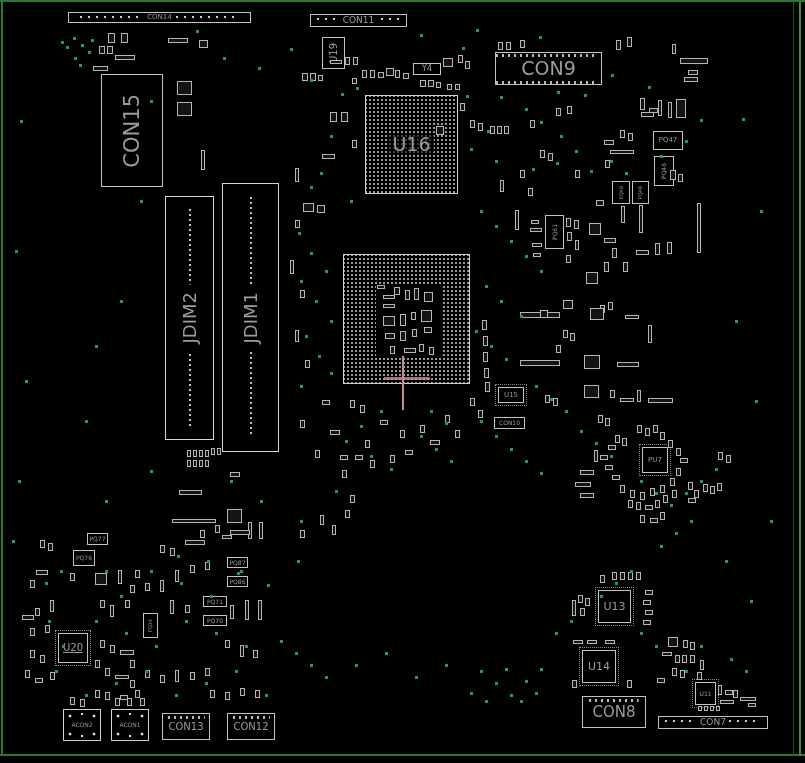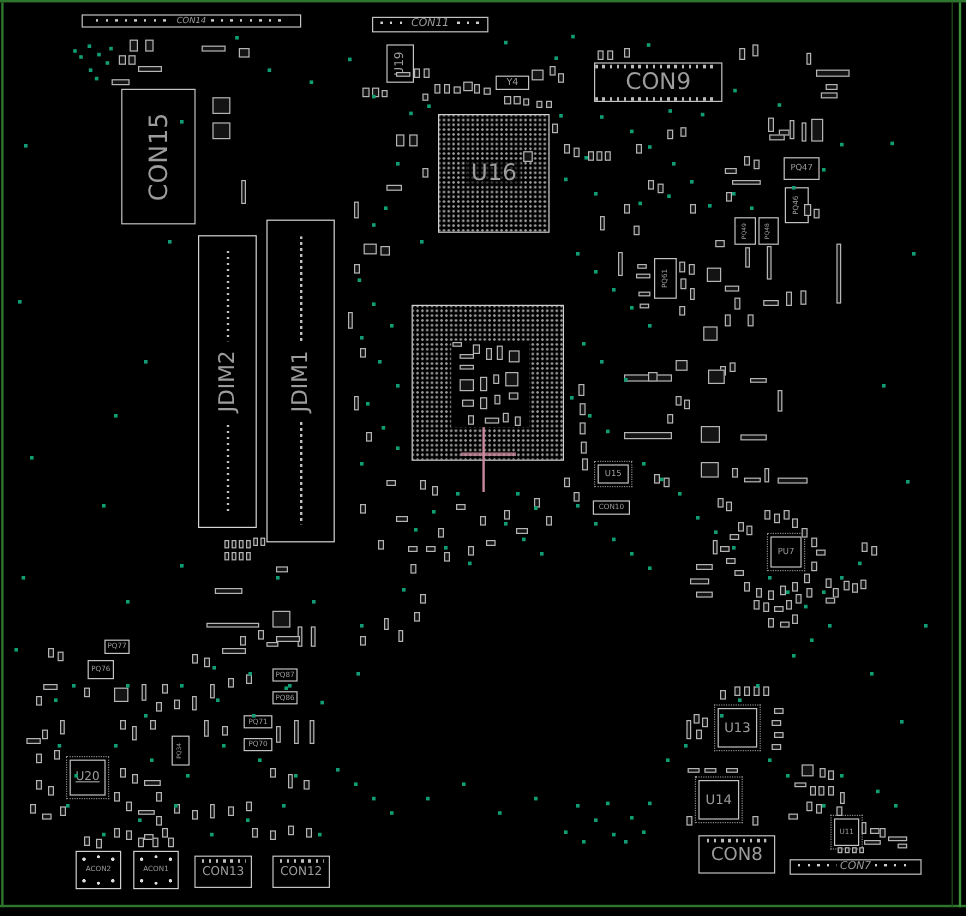--- a/index.html
+++ b/index.html
@@ -22,21 +22,21 @@
   .ic{outline:1px dotted #8a8a8a;outline-offset:2px;}
   .acon{border-color:#cfcfcf;
     background-image:
       radial-gradient(circle at 6px 6px,#ddd 1.2px,transparent 1.7px),
       radial-gradient(circle at calc(100% - 6px) 6px,#ddd 1.2px,transparent 1.7px),
       radial-gradient(circle at 6px calc(100% - 6px),#ddd 1.2px,transparent 1.7px),
       radial-gradient(circle at calc(100% - 6px) calc(100% - 6px),#ddd 1.2px,transparent 1.7px),
       radial-gradient(circle at 50% 4px,#ddd 1px,transparent 1.5px),
       radial-gradient(circle at 50% calc(100% - 4px),#ddd 1px,transparent 1.5px);}
   .connector-h{background-image:repeating-linear-gradient(90deg,#cfcfcf 0 2px,transparent 2px 8px);
-        background-size:88% 2px;background-position:50% 3px;background-repeat:no-repeat;font-style:italic;}
+        background-size:88% 2px;background-position:50% 3px;background-repeat:no-repeat;}
   .connector-h .lbl{background:#000;padding:0 3px;}
   .connector-ticks{background-image:
         repeating-linear-gradient(90deg,#bbb 0 2px,transparent 2px 6px),
         repeating-linear-gradient(90deg,#bbb 0 2px,transparent 2px 6px);
         background-size:96% 3px,96% 3px;background-position:2% 1px,2% 100%;background-repeat:no-repeat;}
   .connector-ticks-top{background-image:repeating-linear-gradient(90deg,#bbb 0 2px,transparent 2px 6px);
         background-size:80% 3px;background-position:50% 2px;background-repeat:no-repeat;}
   .part{position:absolute;box-sizing:border-box;border:1px solid #b5b5b5;background:#141414;}
   .tp{position:absolute;width:3px;height:3px;background:#129e74;}
   .xv{position:absolute;width:2px;background:#c9889c;}

